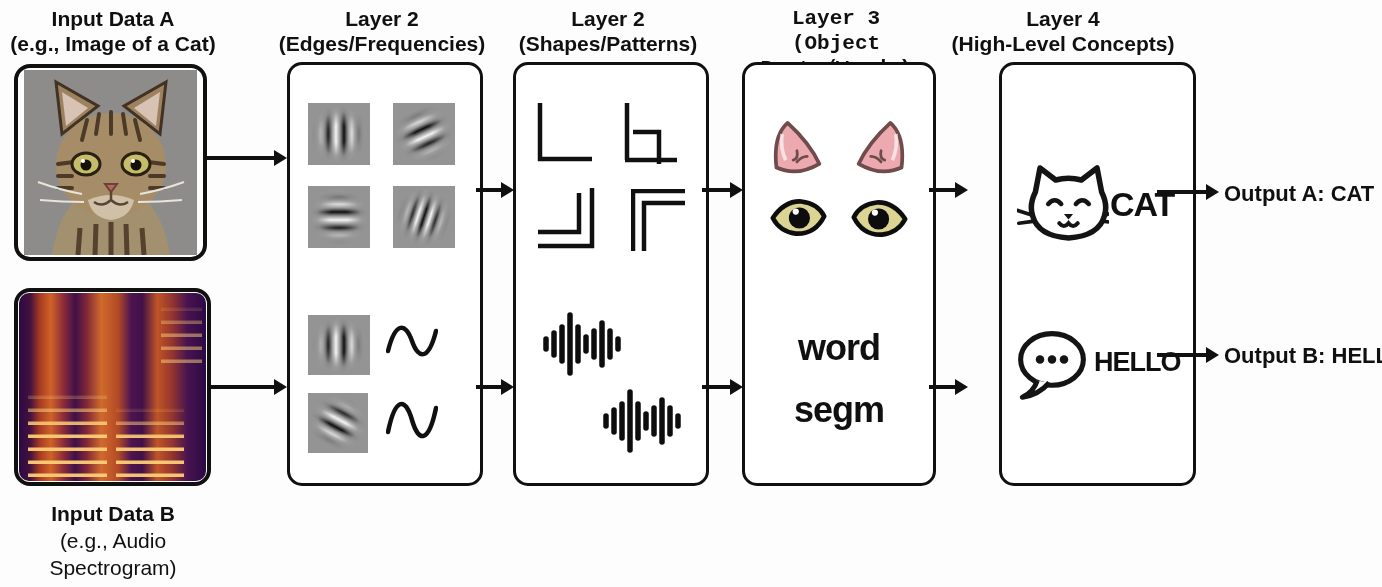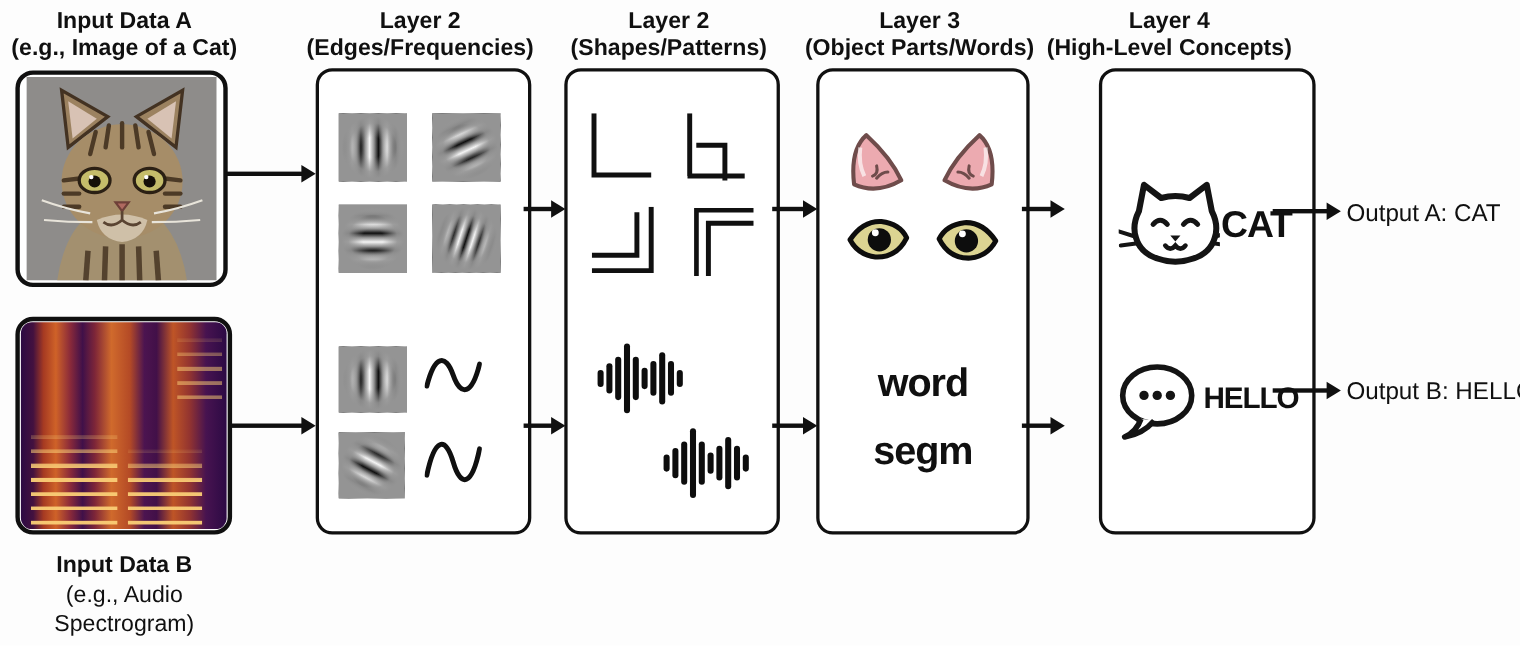--- a/index.html
+++ b/index.html
@@ -28,21 +28,21 @@
   .g-h{background-image:radial-gradient(circle closest-side, rgba(148,148,148,0) 30%, rgba(148,148,148,.9) 72%, #949494 92%),
        repeating-linear-gradient(0deg,#949494 0px,#0f0f0f 4px,#949494 8px,#f4f4f4 12px,#949494 16px);}
   .g-d2{background-image:radial-gradient(circle closest-side, rgba(148,148,148,0) 28%, rgba(148,148,148,.9) 70%, #949494 92%),
        repeating-linear-gradient(108deg,#949494 0px,#0f0f0f 3px,#949494 6px,#f4f4f4 9px,#949494 12px);}
   .g-d3{background-image:radial-gradient(circle closest-side, rgba(148,148,148,0) 28%, rgba(148,148,148,.9) 70%, #949494 92%),
        repeating-linear-gradient(28deg,#949494 0px,#0f0f0f 4px,#949494 8px,#f4f4f4 12px,#949494 16px);}
   .abs{position:absolute;}
   .arrow{position:absolute;height:16px;}
   .arrow .shaft{position:absolute;left:0;top:6px;height:4px;right:11px;background:#101010;}
   .arrow .head{position:absolute;right:0;top:0;width:0;height:0;border-top:8px solid transparent;border-bottom:8px solid transparent;border-left:13px solid #101010;}
-  .out-lbl{position:absolute;font-weight:normal;font-size:22px;white-space:nowrap;}
+  .out-lbl{position:absolute;font-weight:bold;font-size:22px;white-space:nowrap;}
   .word-block{position:absolute;left:0;right:0;top:252px;text-align:center;font-weight:bold;font-size:36px;line-height:62px;letter-spacing:-1px;}
   .concept-lbl{position:absolute;font-weight:bold;white-space:nowrap;letter-spacing:-1px;}
 </style>
 </head>
 <body>
 
 <div class="canvas">
 
   <div class="hdr" style="left:0px;width:226px;">
     <div class="lbl-line">Input Data A</div>
@@ -50,21 +50,21 @@
   </div>
 
   <div class="hdr" style="left:262px;width:240px;">
     <div>Layer 2</div>
     <div>(Edges/Frequencies)</div>
   </div>
   <div class="hdr" style="left:488px;width:240px;">
     <div>Layer 2</div>
     <div>(Shapes/Patterns)</div>
   </div>
-  <div class="hdr" style="left:716px;width:240px;">
+  <div class="hdr" style="left:716px;width:240px;font-family:Liberation Mono, monospace;">
     <div>Layer 3</div>
     <div>(Object Parts/Words)</div>
   </div>
   <div class="hdr" style="left:942px;width:242px;">
     <div>Layer 4</div>
     <div>(High-Level Concepts)</div>
   </div>
 
   <div class="photo-frame" style="left:14px;top:64px;width:185px;height:189px;">
     <svg width="173" height="185" viewBox="0 0 173 185">

